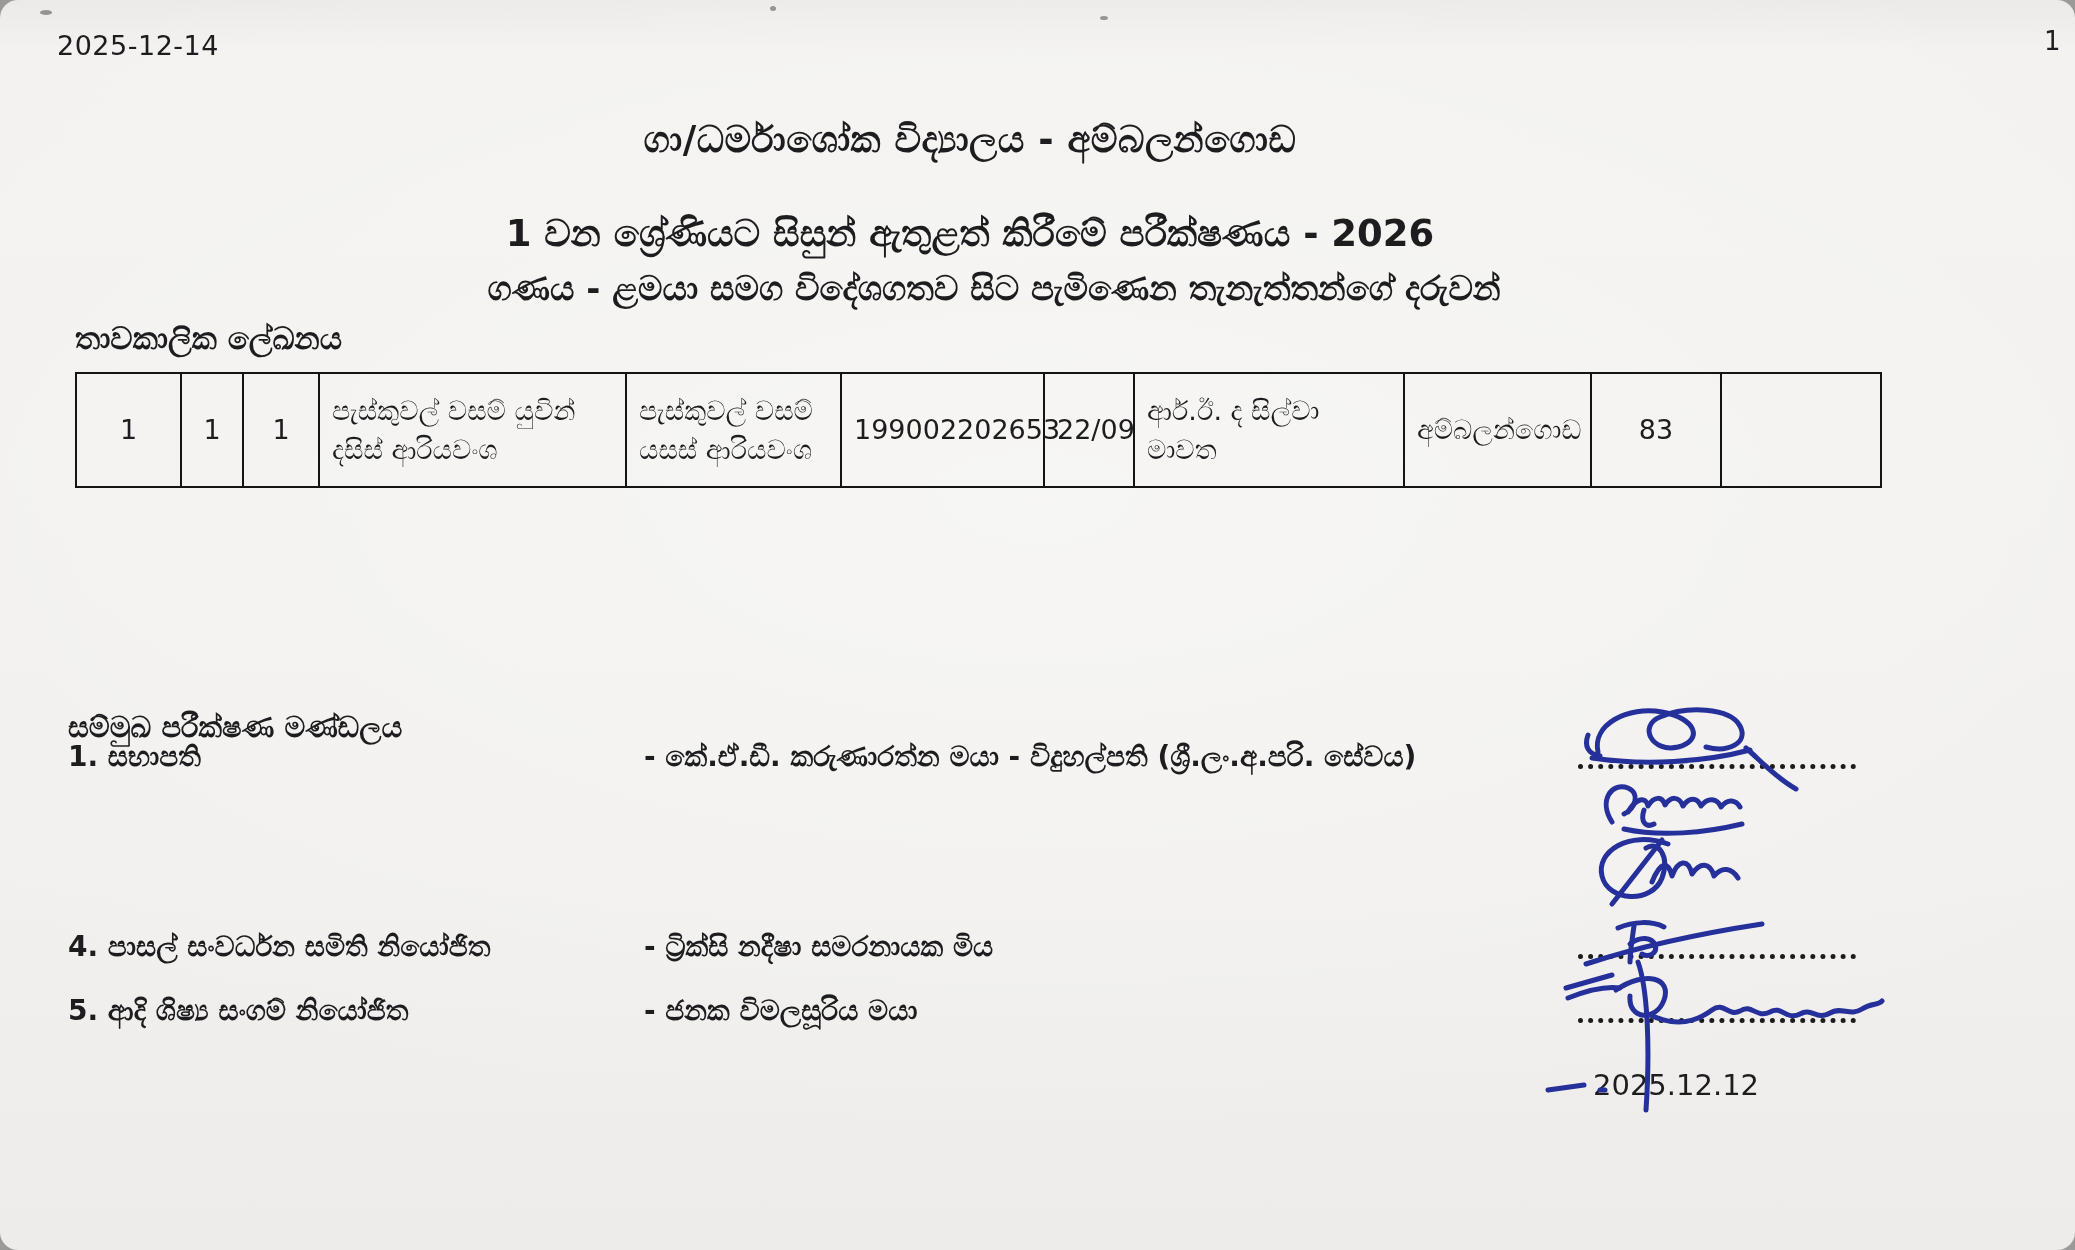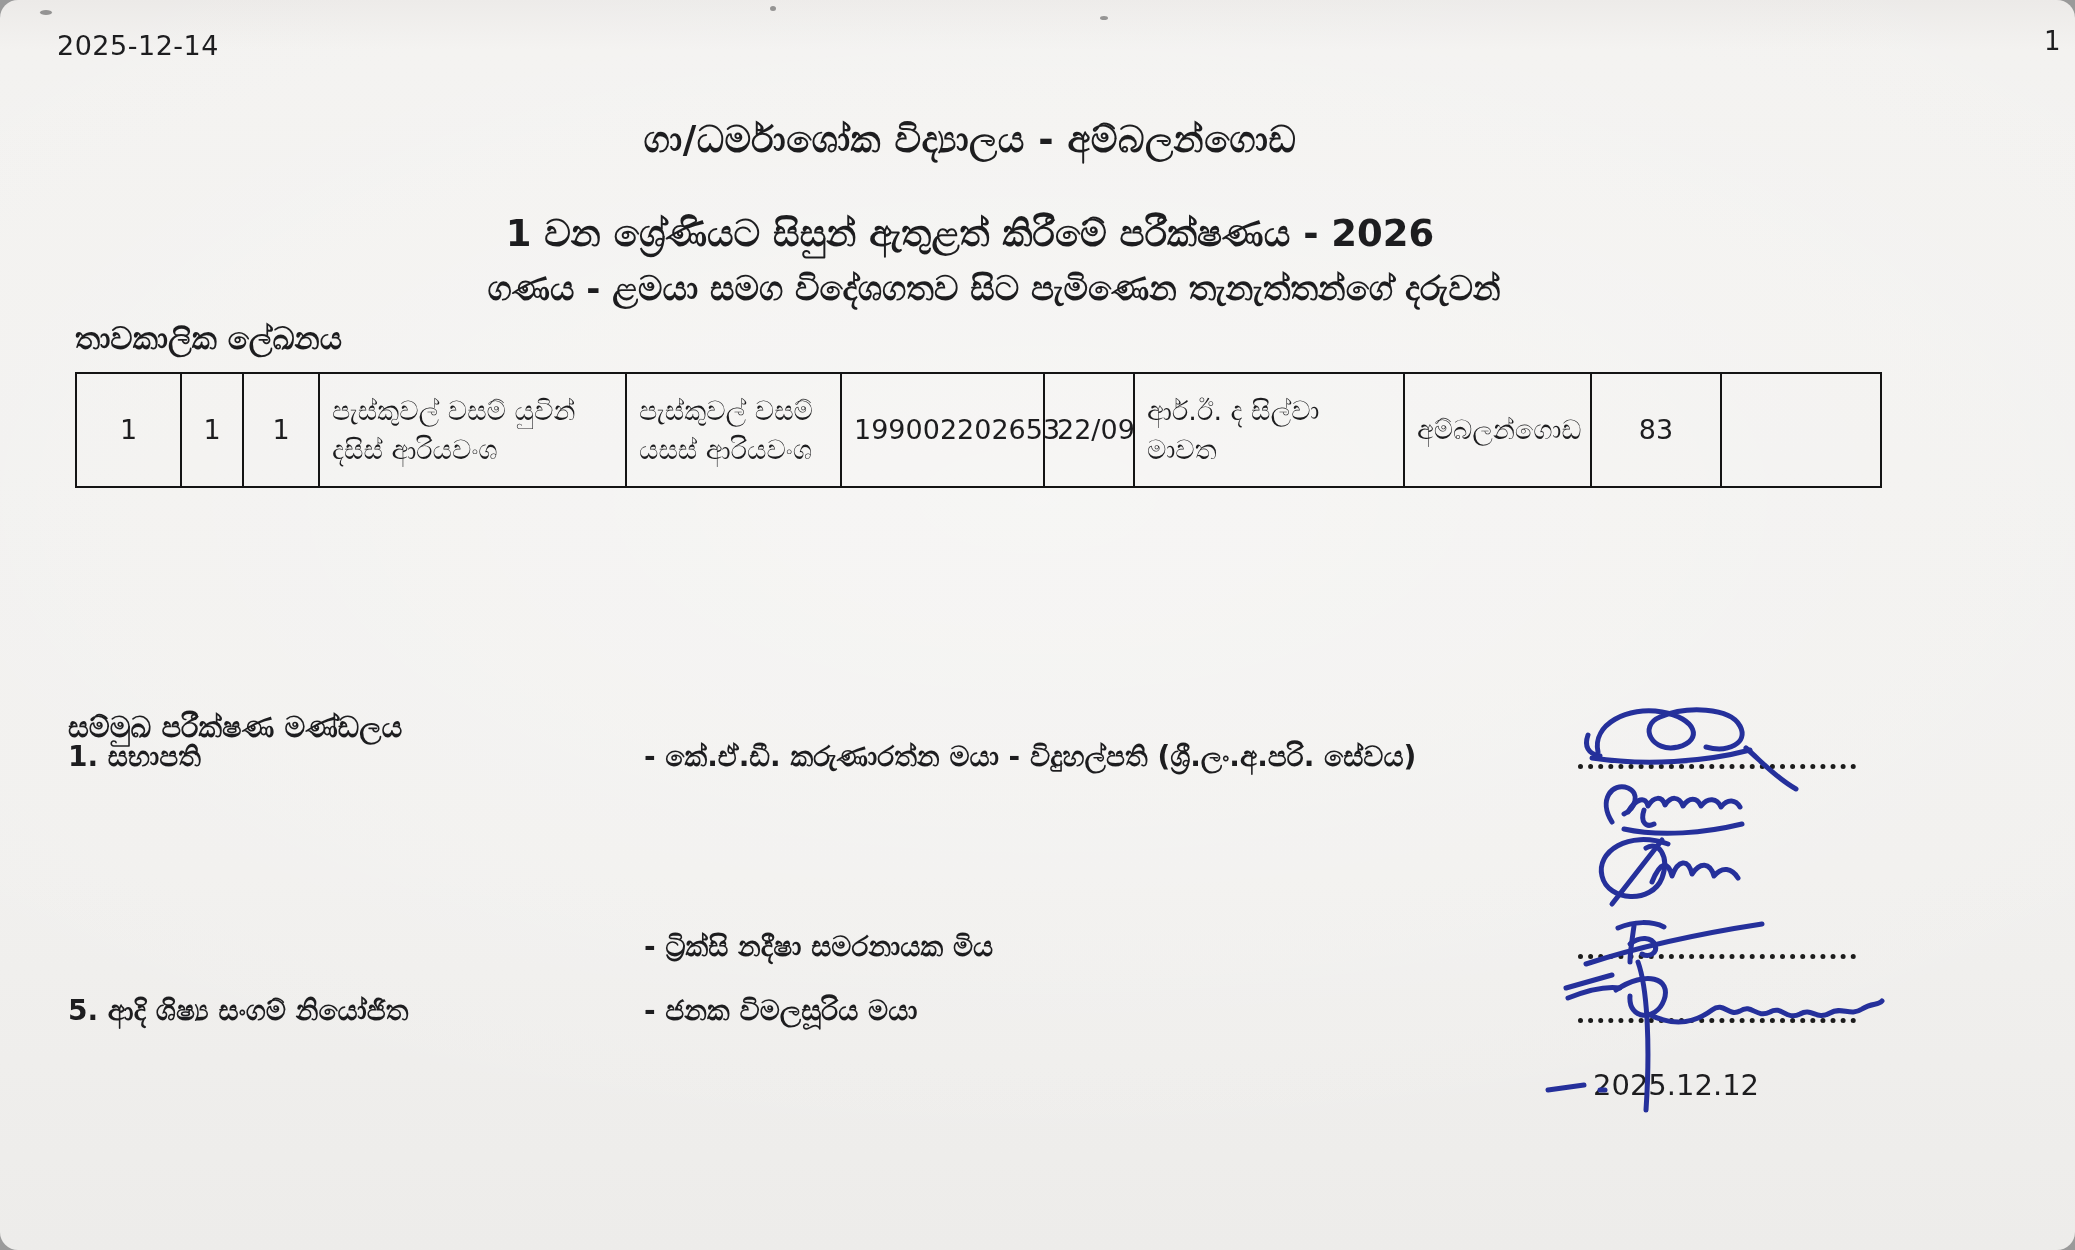--- a/index.html
+++ b/index.html
@@ -110,20 +110,21 @@
     </table>
 
   <div class="committee-title">සම්මුඛ පරීක්ෂණ මණ්ඩලය</div>
 
   <div class="crow" style="top:740px;">
     <span class="role">1. සභාපති</span>
     <span class="person">- කේ.ඒ.ඩී. කරුණාරත්න මයා - විදුහල්පති (ශ්‍රී.ලං.අ.පරි. සේවය)</span>
     <span class="sig-line"></span>
   </div>
   <div class="crow" style="top:930px;">
+    <span class="role">4. පාසල් සංවර්ධන සමිති නියෝජිත</span>
     <span class="person">- ට්‍රික්සි නදීෂා සමරනායක මිය</span>
     <span class="sig-line"></span>
   </div>
   <div class="crow" style="top:994px;">
     <span class="role">5. ආදි ශිෂ්‍ය සංගම් නියෝජිත</span>
     <span class="person">- ජනක විමලසූරිය මයා</span>
     <span class="sig-line"></span>
   </div>
 
   <svg class="sig-svg" viewBox="0 0 575 440">

